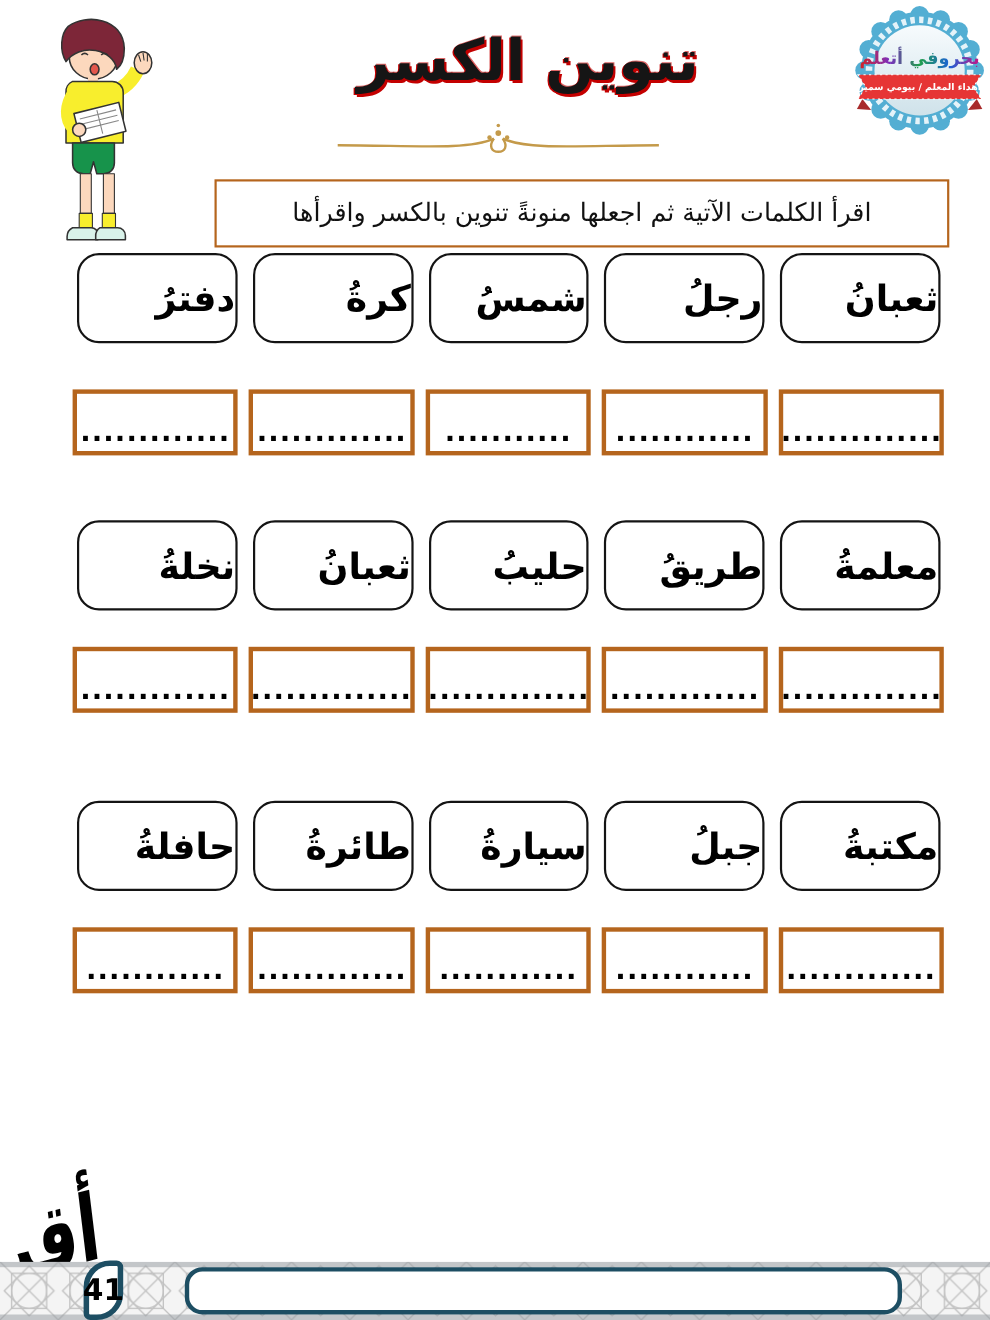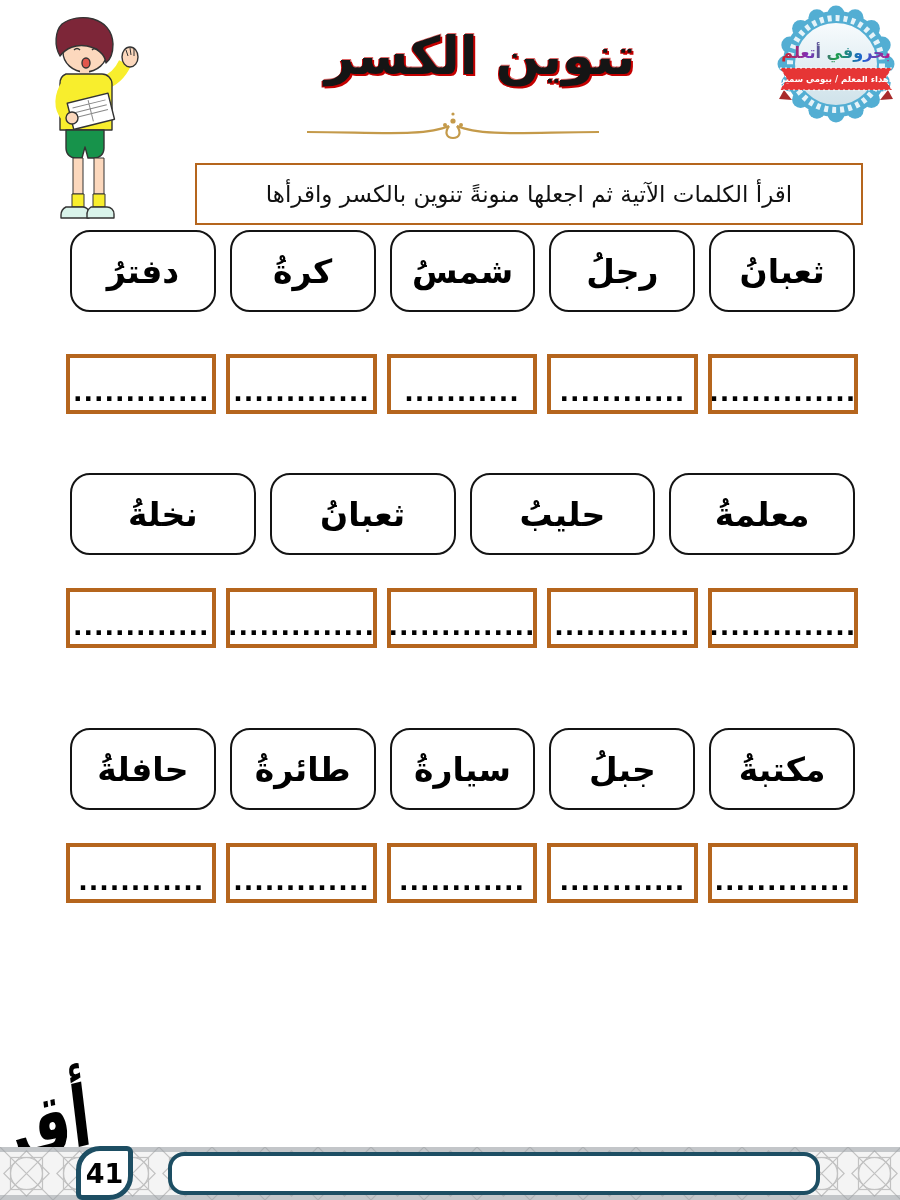--- a/index.html
+++ b/index.html
@@ -27,21 +27,21 @@
     display:flex; align-items:center; justify-content:center;
     direction:rtl; font-size:23px; font-weight:normal; color:#111;
   }
   
   .word-row {
     position:absolute; left:70px; width:785px; height:82px;
     display:flex; direction:rtl; justify-content:space-between; gap:14px;
   }
   .word-card {
     flex:1; border:2.5px solid #141414; border-radius:20px; background:#fff;
-    display:flex; align-items:center; justify-content:center;
+    display:flex; align-items:center; 
     font-size:33px; font-weight:bold; color:#000; direction:rtl;
   }
   
   .answer-row {
     position:absolute; left:66px; width:792px; height:60px;
     display:flex; direction:rtl; justify-content:space-between; gap:10px;
   }
   .answer-box {
     flex:1; border:4px solid #b5651d; background:#fff;
     display:flex; align-items:flex-end; justify-content:center;
@@ -55,21 +55,21 @@
   .calligraphy {
     position:absolute; left:2px; top:1090px; width:95px; height:110px;
     font-size:58px; font-weight:bold; color:#000; direction:rtl;
     transform: scaleY(1.45) rotate(-10deg); transform-origin:50% 80%;
     text-align:center; line-height:105px;
   }
   
   .footer-band { position:absolute; left:0; top:1147px; width:900px; height:53px; }
   .footer-band svg { position:absolute; left:0; top:0; }
   .page-number {
-    position:absolute; left:76px; top:1146px; width:57px; height:54px; z-index:3;
+    position:absolute; left:76px; top:1146px; width:36px; height:54px; z-index:3;
     background:#fff; border:5px solid #1d4e63;
     border-radius:24px 6px 24px 6px;
     display:flex; align-items:center; justify-content:center;
     font-size:27px; font-weight:bold; color:#000;
   }
   .footer-note {
     position:absolute; left:168px; top:1152px; width:652px; height:43px; z-index:2;
     background:#fff; border:4px solid #1d4e63; border-radius:16px;
   }
 </style>
@@ -206,20 +206,23 @@
     <div class="answer-box">
         <span>.............</span>
       </div>
   </div>
 
   <div class="word-row row2-words">
     <div class="word-card">
         <span>معلمةُ</span>
       </div>
     <div class="word-card">
+        <span>طريقُ</span>
+      </div>
+    <div class="word-card">
         <span>حليبُ</span>
       </div>
     <div class="word-card">
         <span>ثعبانُ</span>
       </div>
     <div class="word-card">
         <span>نخلةُ</span>
       </div>
   </div>
   <div class="answer-row row2-answers">

